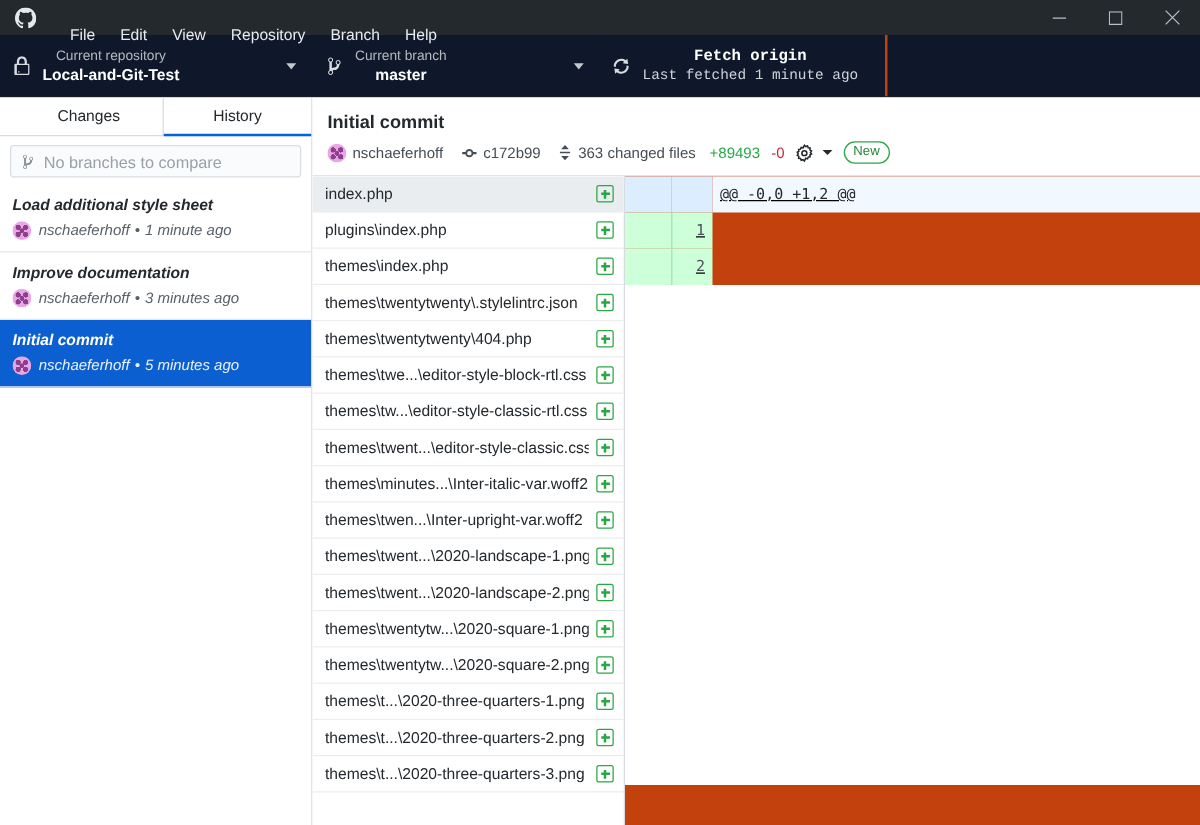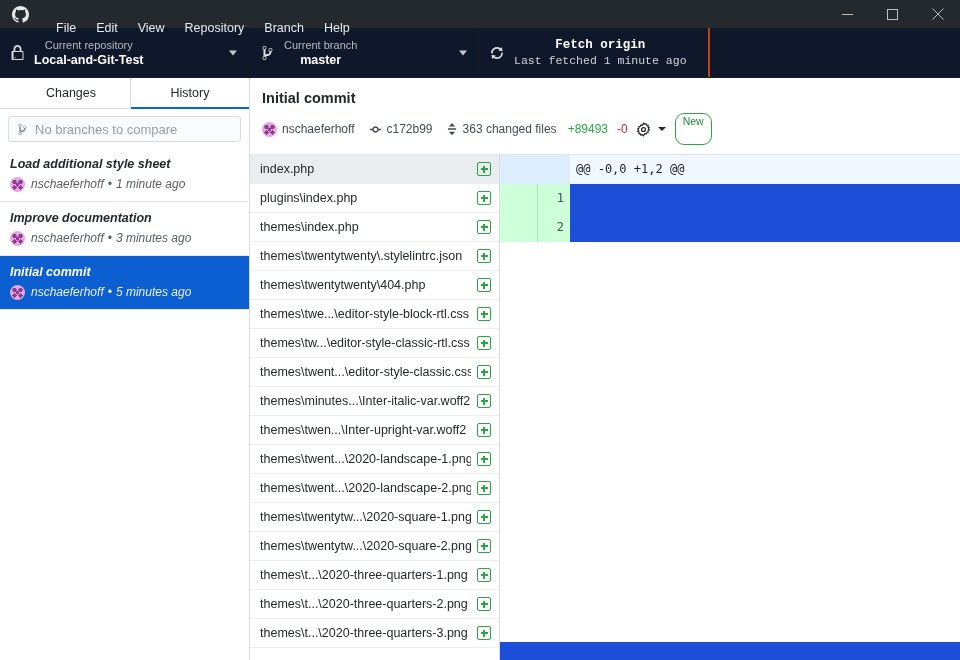--- a/index.html
+++ b/index.html
@@ -191,21 +191,21 @@
     border-left: 4px solid transparent;
     border-right: 4px solid transparent;
     border-top: 4.5px solid #24292e;
     margin-left: 5px; margin-right: 9px;
   }
   .badge-new {
     border: 1px solid #2aa745;
     color: #22863a;
     border-radius: 9px;
     font-size: 10.5px;
-    padding: 1px 7px 16px 7px;
+    padding: 1px 7px 2px 7px;
     line-height: 13px;
   }
 
   .panes { flex: 1; display: flex; min-height: 0; }
 
   .filelist {
     width: 250px;
     border-right: 1px solid #d8dbdf;
     overflow: hidden;
     flex-shrink: 0;
@@ -236,22 +236,23 @@
   }
   .status-add::before, .status-add::after {
     content: ""; position: absolute; background: #2aa745;
   }
   .status-add::before { left: 2.5px; right: 2.5px; top: 5.1px; height: 1.5px; }
   .status-add::after { top: 2.5px; bottom: 2.5px; left: 5.1px; width: 1.5px; }
 
   .diffpane {
     flex: 1;
     overflow: hidden;
-    background: #1d4ed8;
+    background: #c2410c;
     min-width: 0;
+    text-decoration: underline;
   }
   .diff-line {
     display: flex;
     height: 29px;
     font-family: "DejaVu Sans Mono", monospace;
     font-size: 12px;
     line-height: 29px;
     white-space: pre;
   }
   .dl-gutter-a { width: 37px; flex-shrink: 0; }

